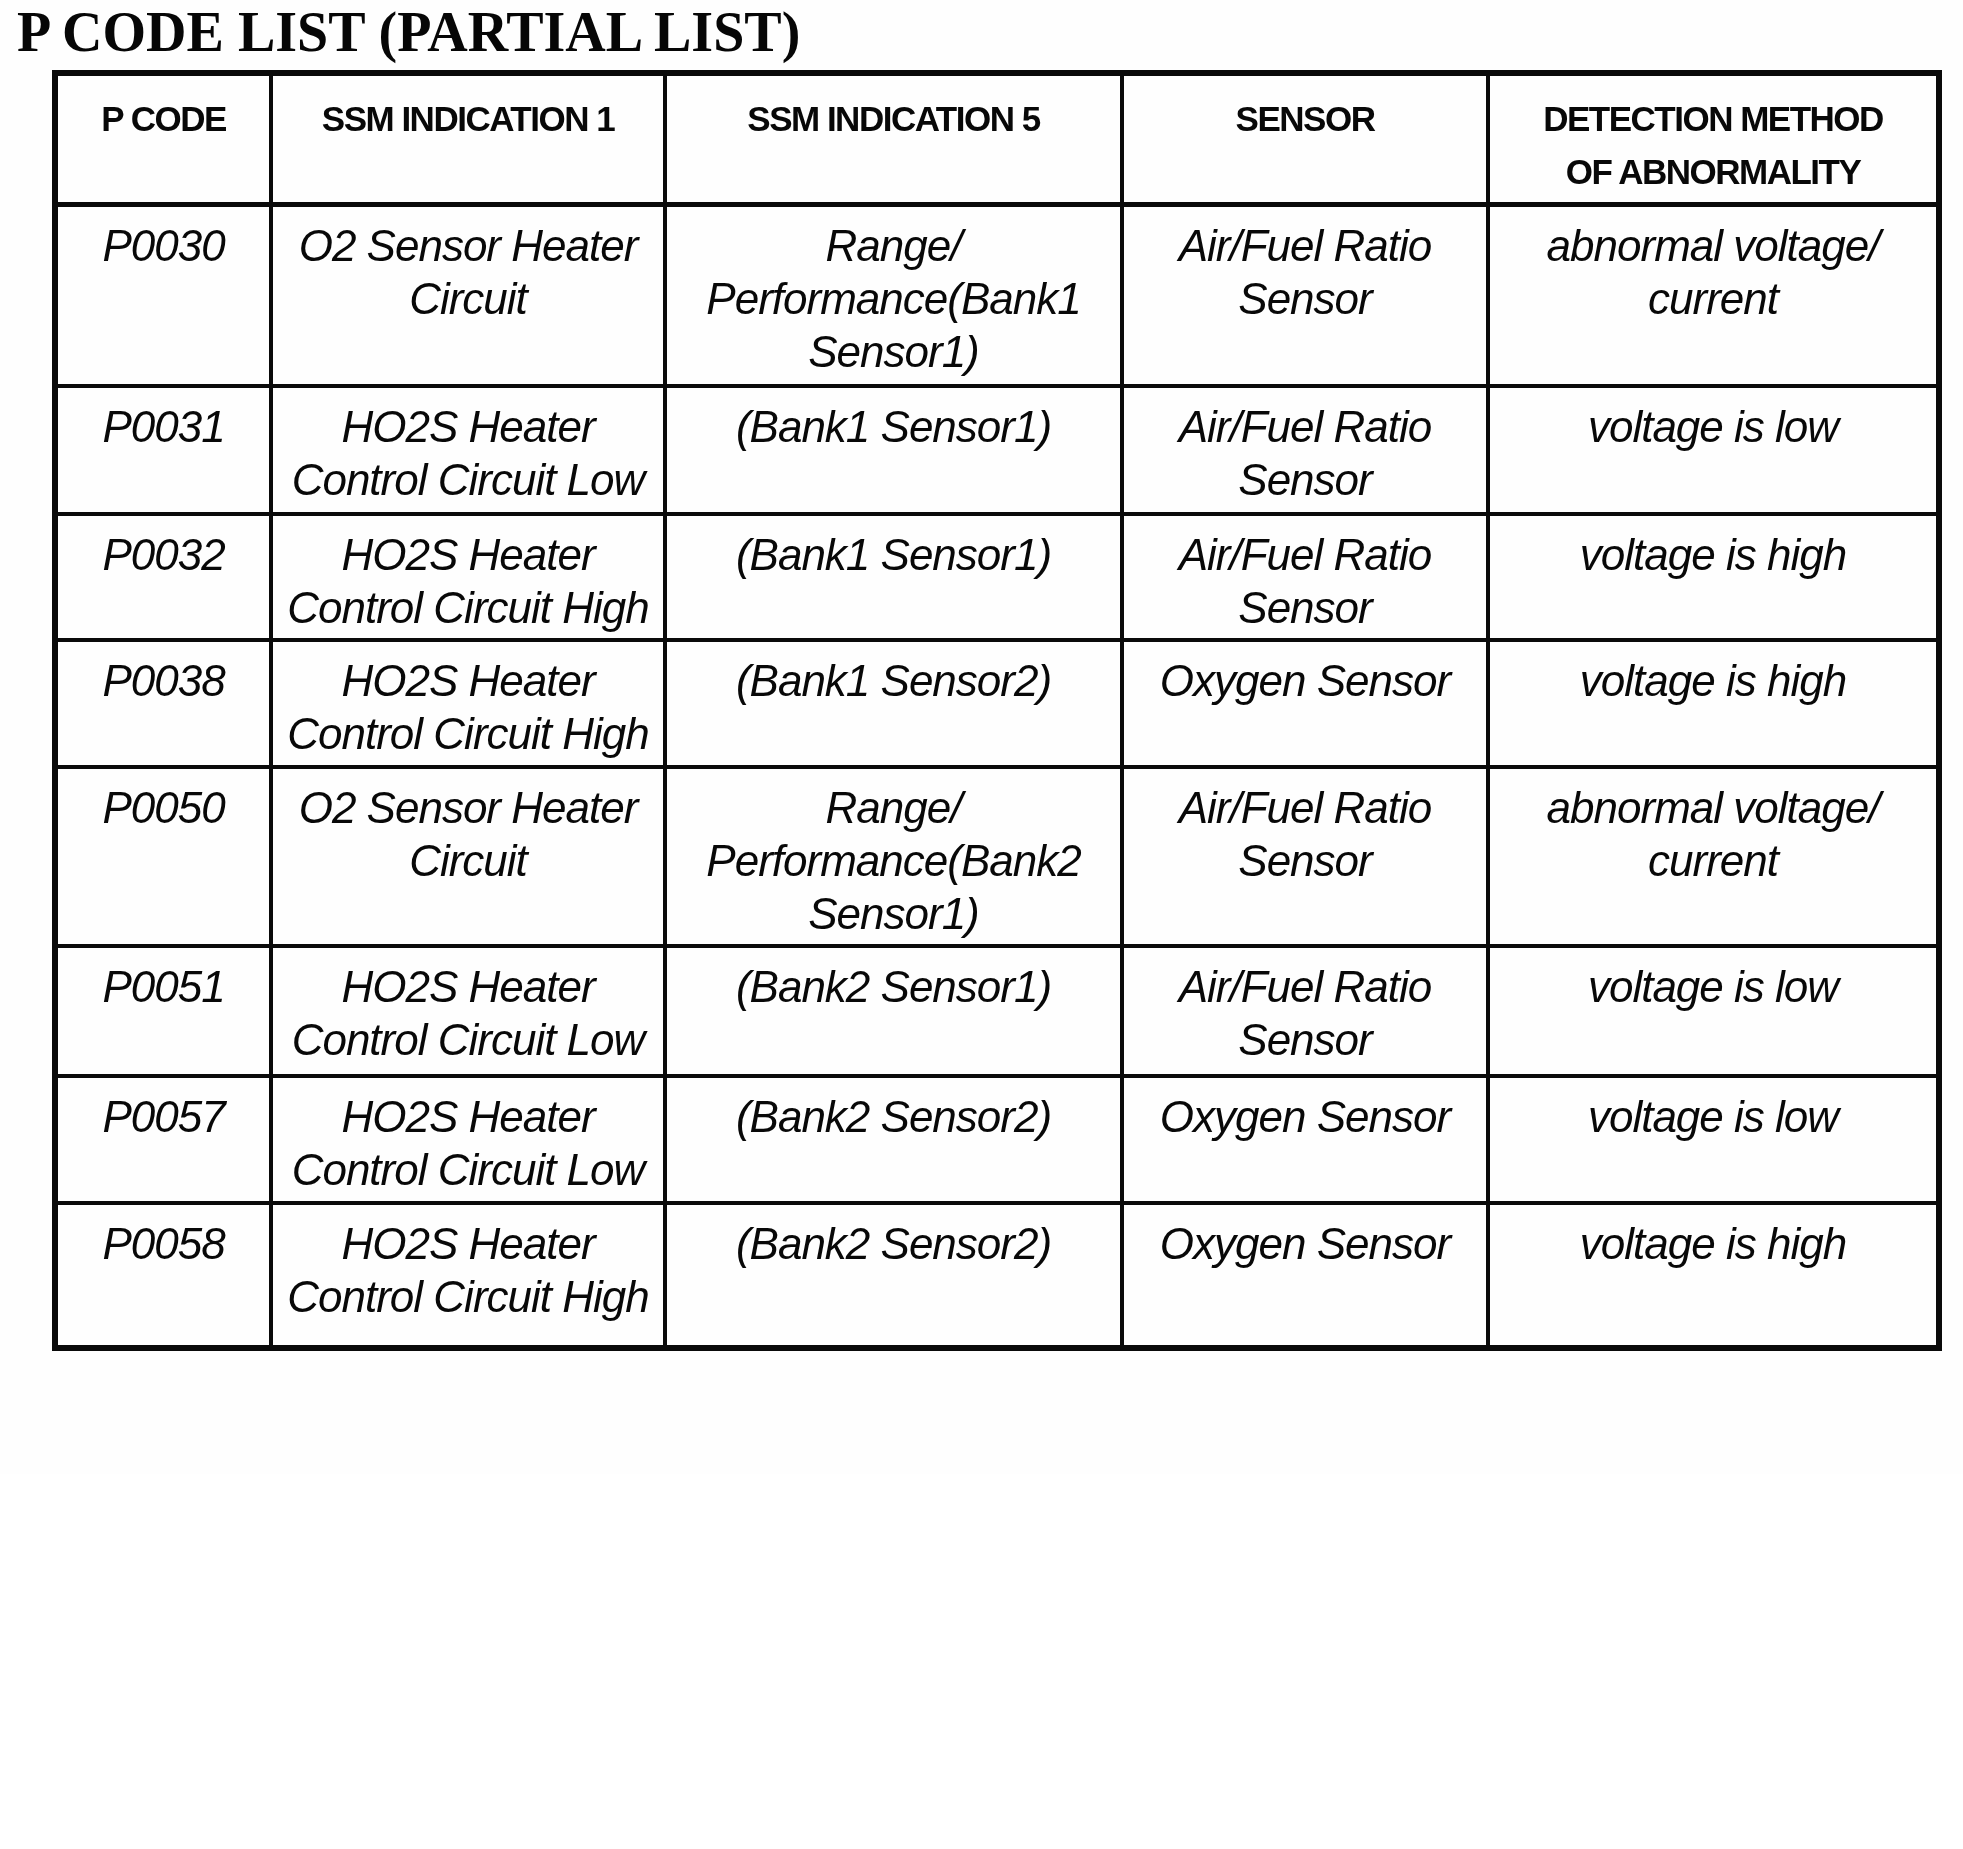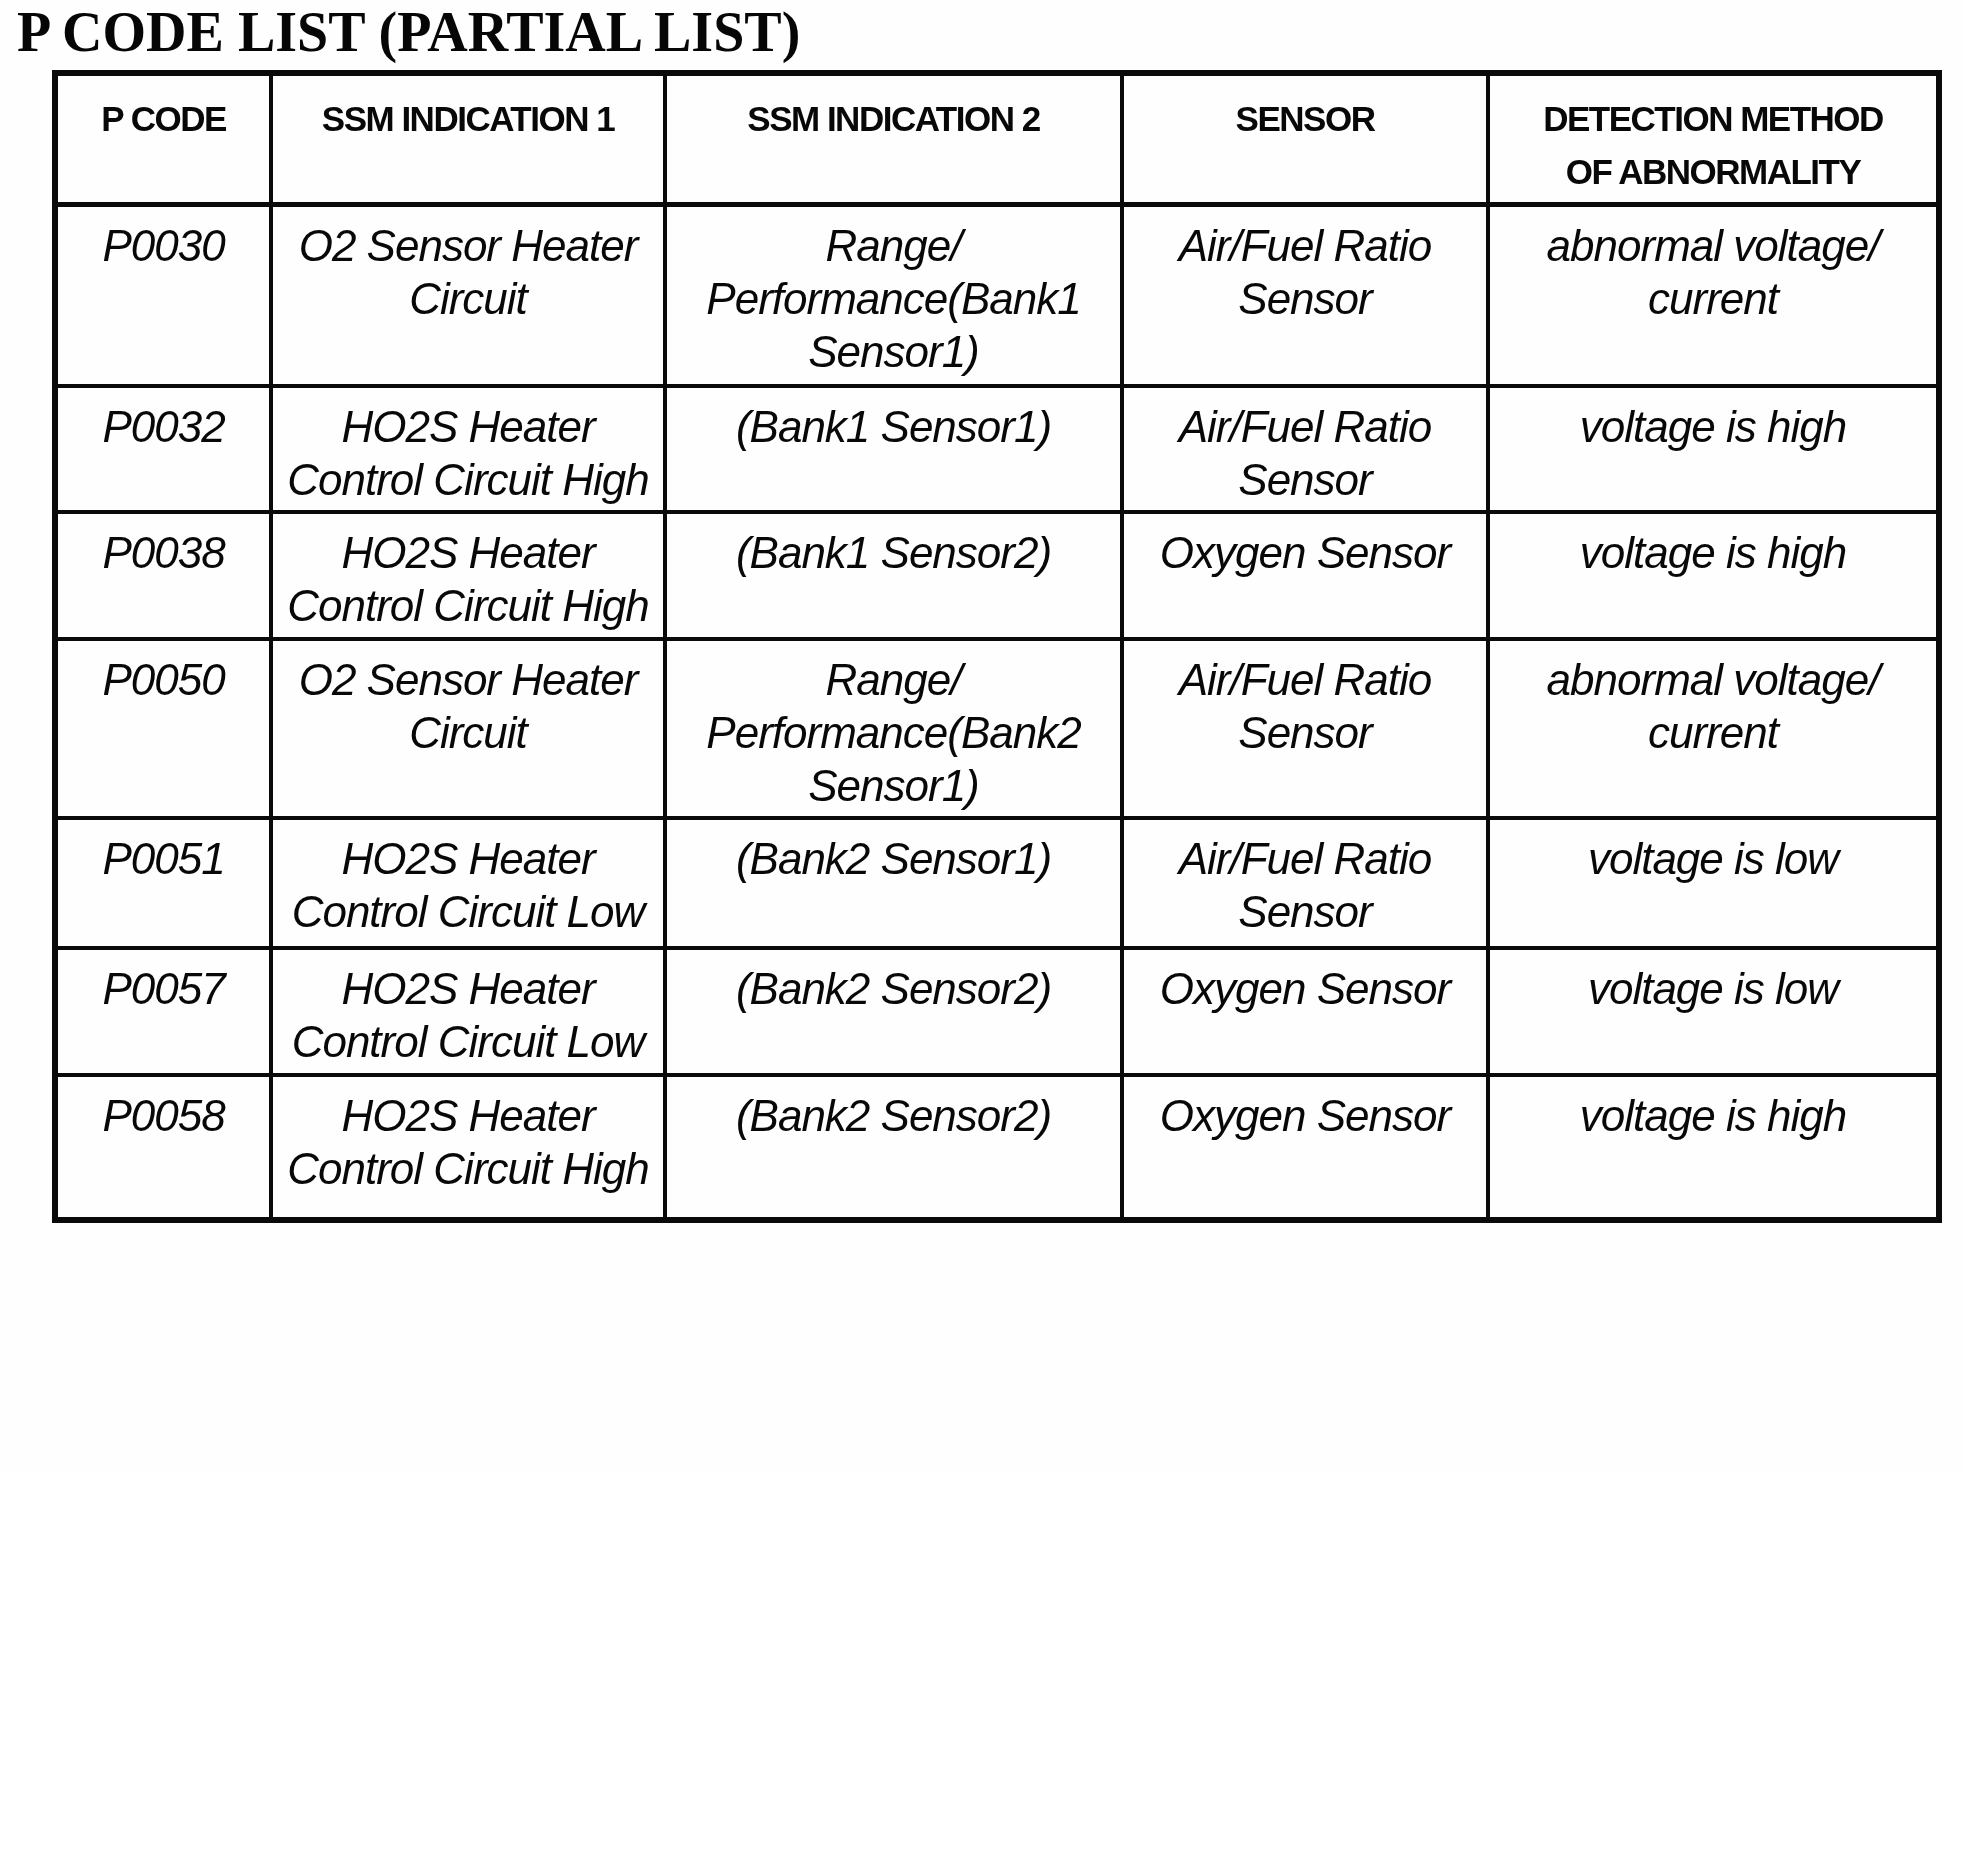--- a/index.html
+++ b/index.html
@@ -73,38 +73,47 @@
       <col style="width:216px">
       <col style="width:394px">
       <col style="width:457px">
       <col style="width:366px">
       <col style="width:451px">
     </colgroup>
     <thead>
       <tr style="height:129px">
         <th>P CODE</th>
         <th>SSM INDICATION 1</th>
-        <th>SSM INDICATION 2</th>
+        <th>SSM INDICATION 5</th>
         <th>SENSOR</th>
         <th>DETECTION METHOD
 OF ABNORMALITY</th>
       </tr>
     </thead>
     <tbody>
       <tr style="height:181px">
         <td>P0030</td>
         <td>O2 Sensor Heater
 Circuit</td>
         <td>Range/
 Performance(Bank1
 Sensor1)</td>
         <td>Air/Fuel Ratio
 Sensor</td>
         <td>abnormal voltage/
 current</td>
+      </tr>
+      <tr style="height:128px">
+        <td>P0031</td>
+        <td>HO2S Heater
+Control Circuit Low</td>
+        <td>(Bank1 Sensor1)</td>
+        <td>Air/Fuel Ratio
+Sensor</td>
+        <td>voltage is low</td>
       </tr>
       <tr style="height:126px">
         <td>P0032</td>
         <td>HO2S Heater
 Control Circuit High</td>
         <td>(Bank1 Sensor1)</td>
         <td>Air/Fuel Ratio
 Sensor</td>
         <td>voltage is high</td>
       </tr>

